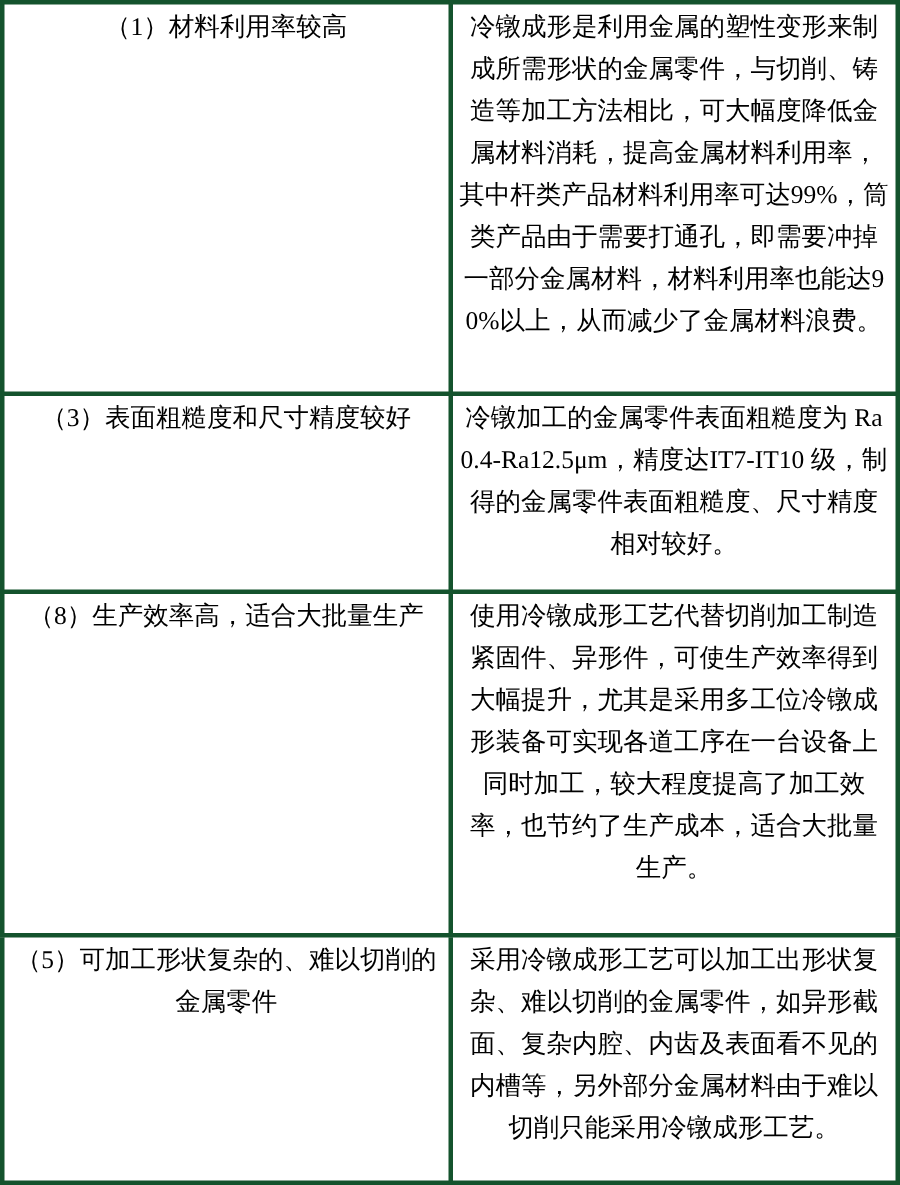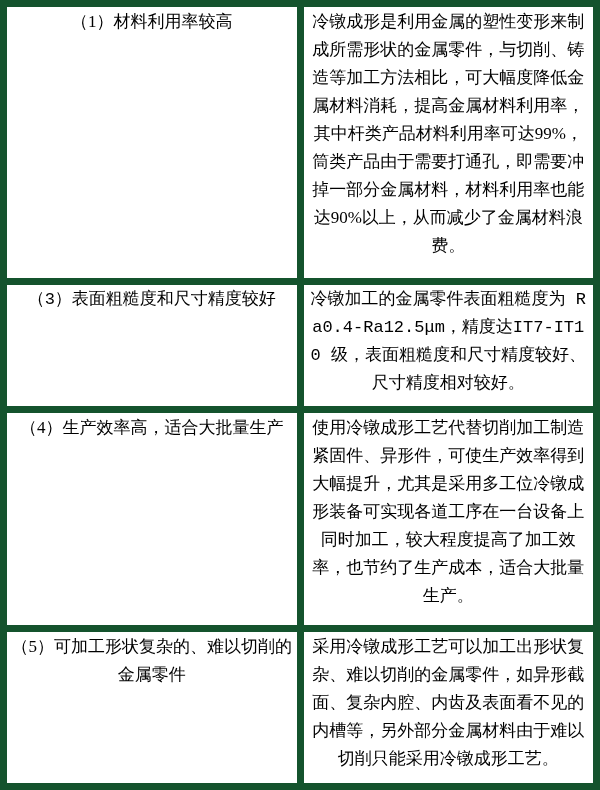--- a/index.html
+++ b/index.html
@@ -15,52 +15,52 @@
   }
   table.adv-table {
     width: 600px;
     height: 790px;
     border-collapse: collapse;
     table-layout: fixed;
     border: 2px solid #000000;
     background: #ffffff;
   }
   table.adv-table td {
-    border: 7px solid #14532d;
+    border: 3px solid #14532d;
     width: 50%;
     vertical-align: top;
     text-align: center;
     font-size: 17px;
     line-height: 28px;
     padding: 1px 4px 0 4px;
     overflow: hidden;
     word-break: break-all;
   }
   
   tr.r0 { height: 224px; }
   tr.r1 { height: 140px; }
-  tr.r2 { height: 114px; font-family: Liberation Mono, monospace; }
+  tr.r2 { height: 114px; }
   tr.r3 { height: 170px; }
   tr.r4 { height: 138px; }
 </style>
 </head>
 <body>
 
 <table class="adv-table">
   <tbody>
     <tr class="r0">
       <td>（1）材料利用率较高</td>
       <td>冷镦成形是利用金属的塑性变形来制成所需形状的金属零件，与切削、铸造等加工方法相比，可大幅度降低金属材料消耗，提高金属材料利用率，其中杆类产品材料利用率可达99%，筒类产品由于需要打通孔，即需要冲掉一部分金属材料，材料利用率也能达90%以上，从而减少了金属材料浪费。</td>
     </tr>
     <tr class="r2">
       <td>（3）表面粗糙度和尺寸精度较好</td>
-      <td>冷镦加工的金属零件表面粗糙度为 Ra0.4-Ra12.5μm，精度达IT7-IT10 级，表面粗糙度和尺寸精度较好、尺寸精度相对较好。</td>
+      <td>冷镦加工的金属零件表面粗糙度为 Ra0.4-Ra12.5μm，精度达IT7-IT10 级，制得的金属零件表面粗糙度、尺寸精度相对较好。</td>
     </tr>
     <tr class="r3">
-      <td>（4）生产效率高，适合大批量生产</td>
+      <td>（8）生产效率高，适合大批量生产</td>
       <td>使用冷镦成形工艺代替切削加工制造紧固件、异形件，可使生产效率得到大幅提升，尤其是采用多工位冷镦成形装备可实现各道工序在一台设备上同时加工，较大程度提高了加工效率，也节约了生产成本，适合大批量生产。</td>
     </tr>
     <tr class="r4">
       <td>（5）可加工形状复杂的、难以切削的金属零件</td>
       <td>采用冷镦成形工艺可以加工出形状复杂、难以切削的金属零件，如异形截面、复杂内腔、内齿及表面看不见的内槽等，另外部分金属材料由于难以切削只能采用冷镦成形工艺。</td>
     </tr>
   </tbody>
 </table>
 
 </body></html>

